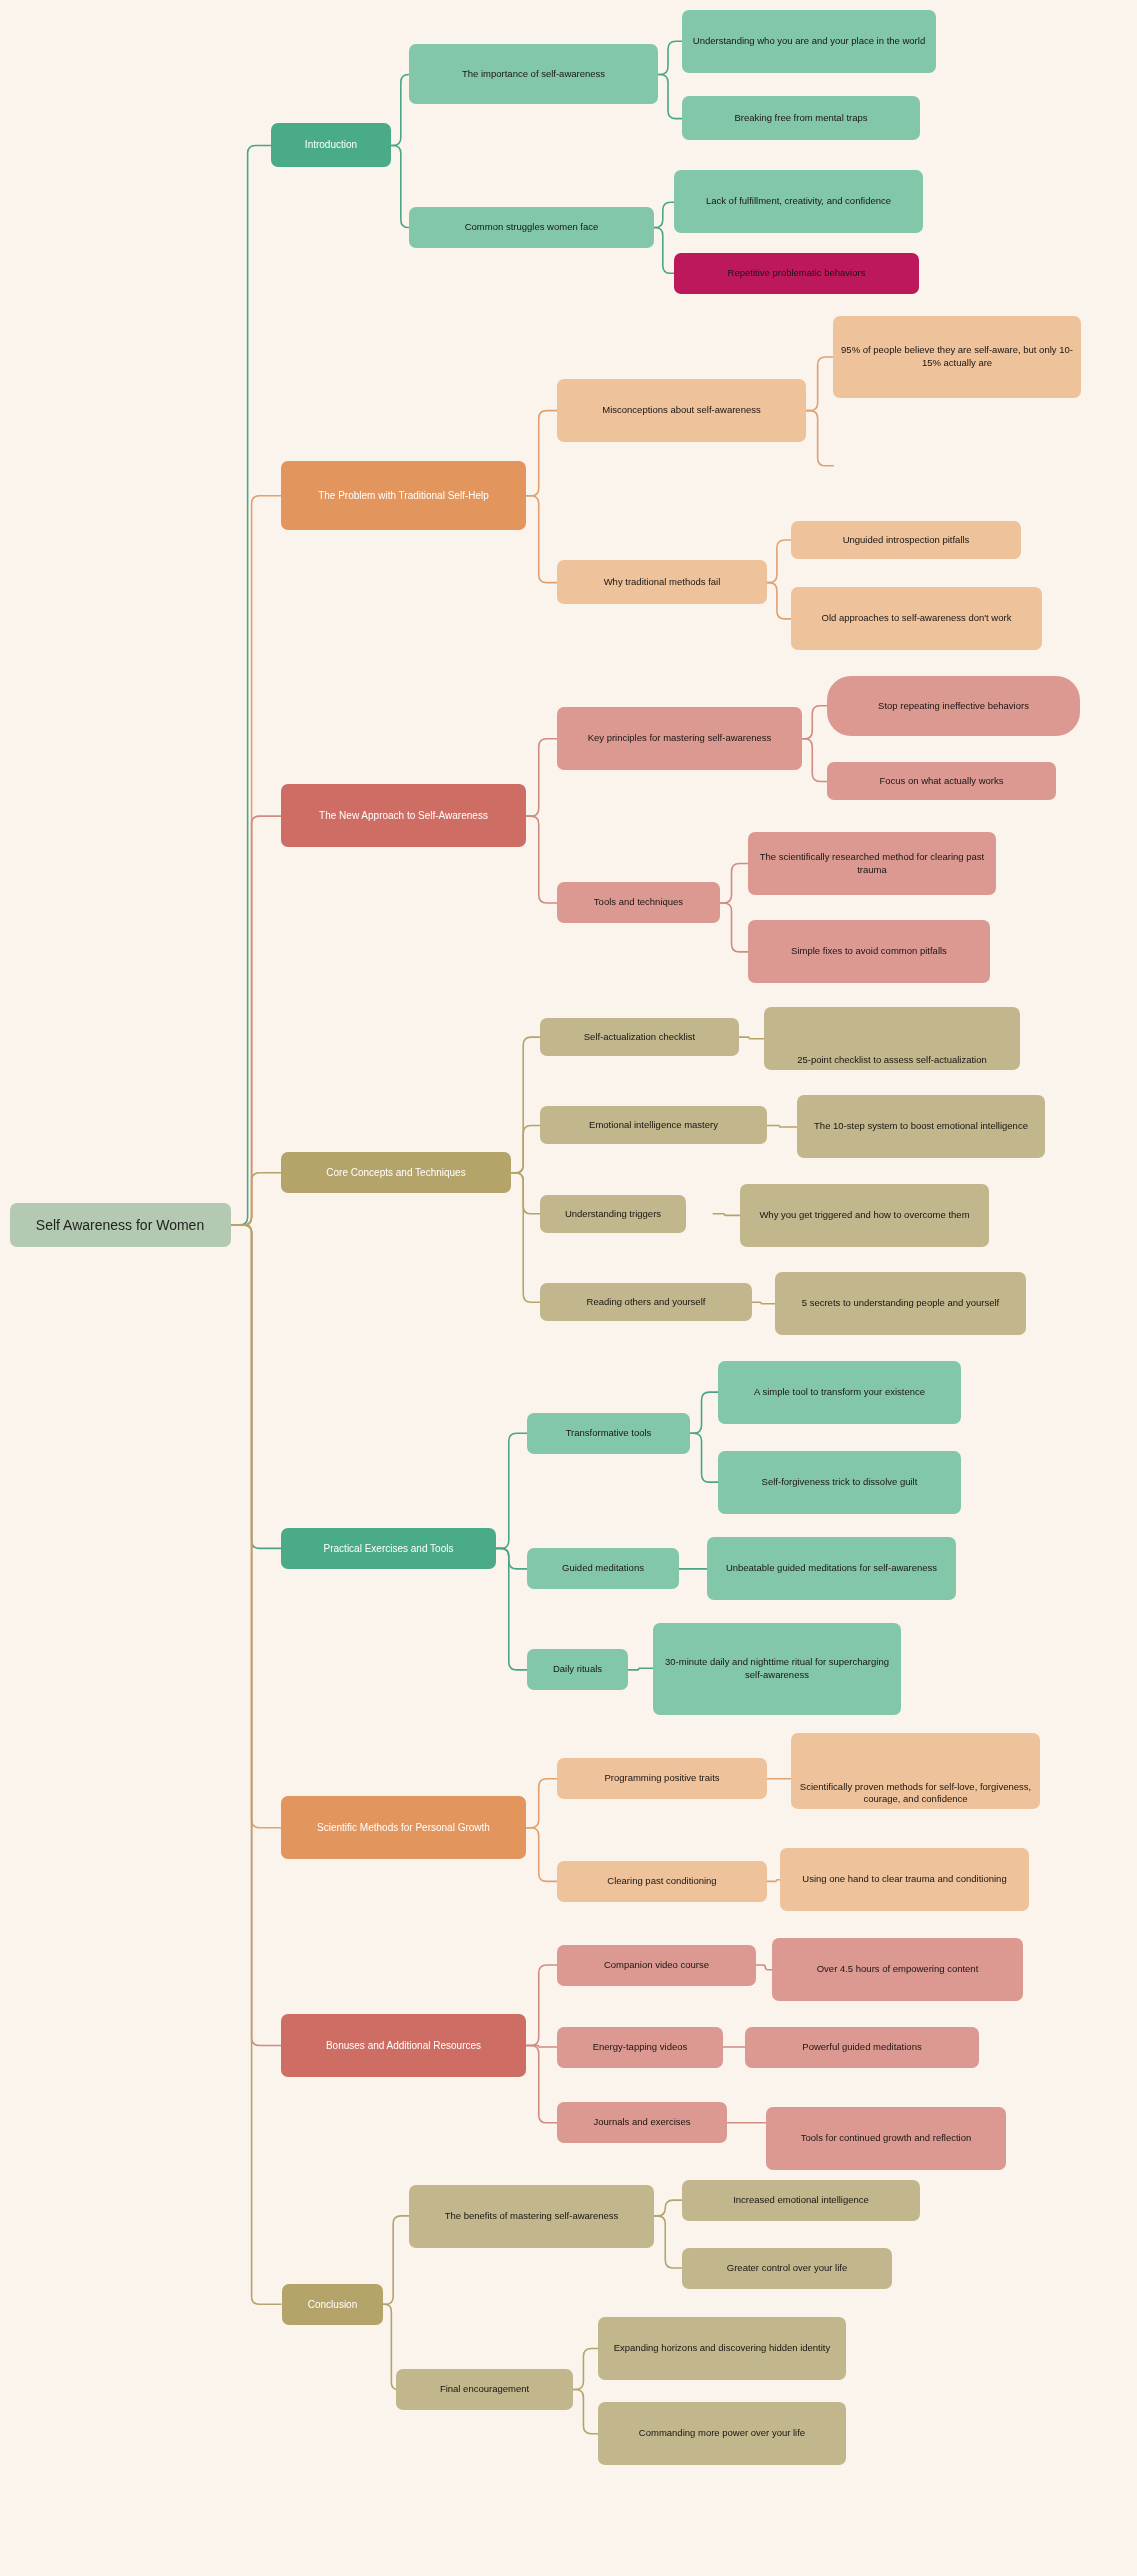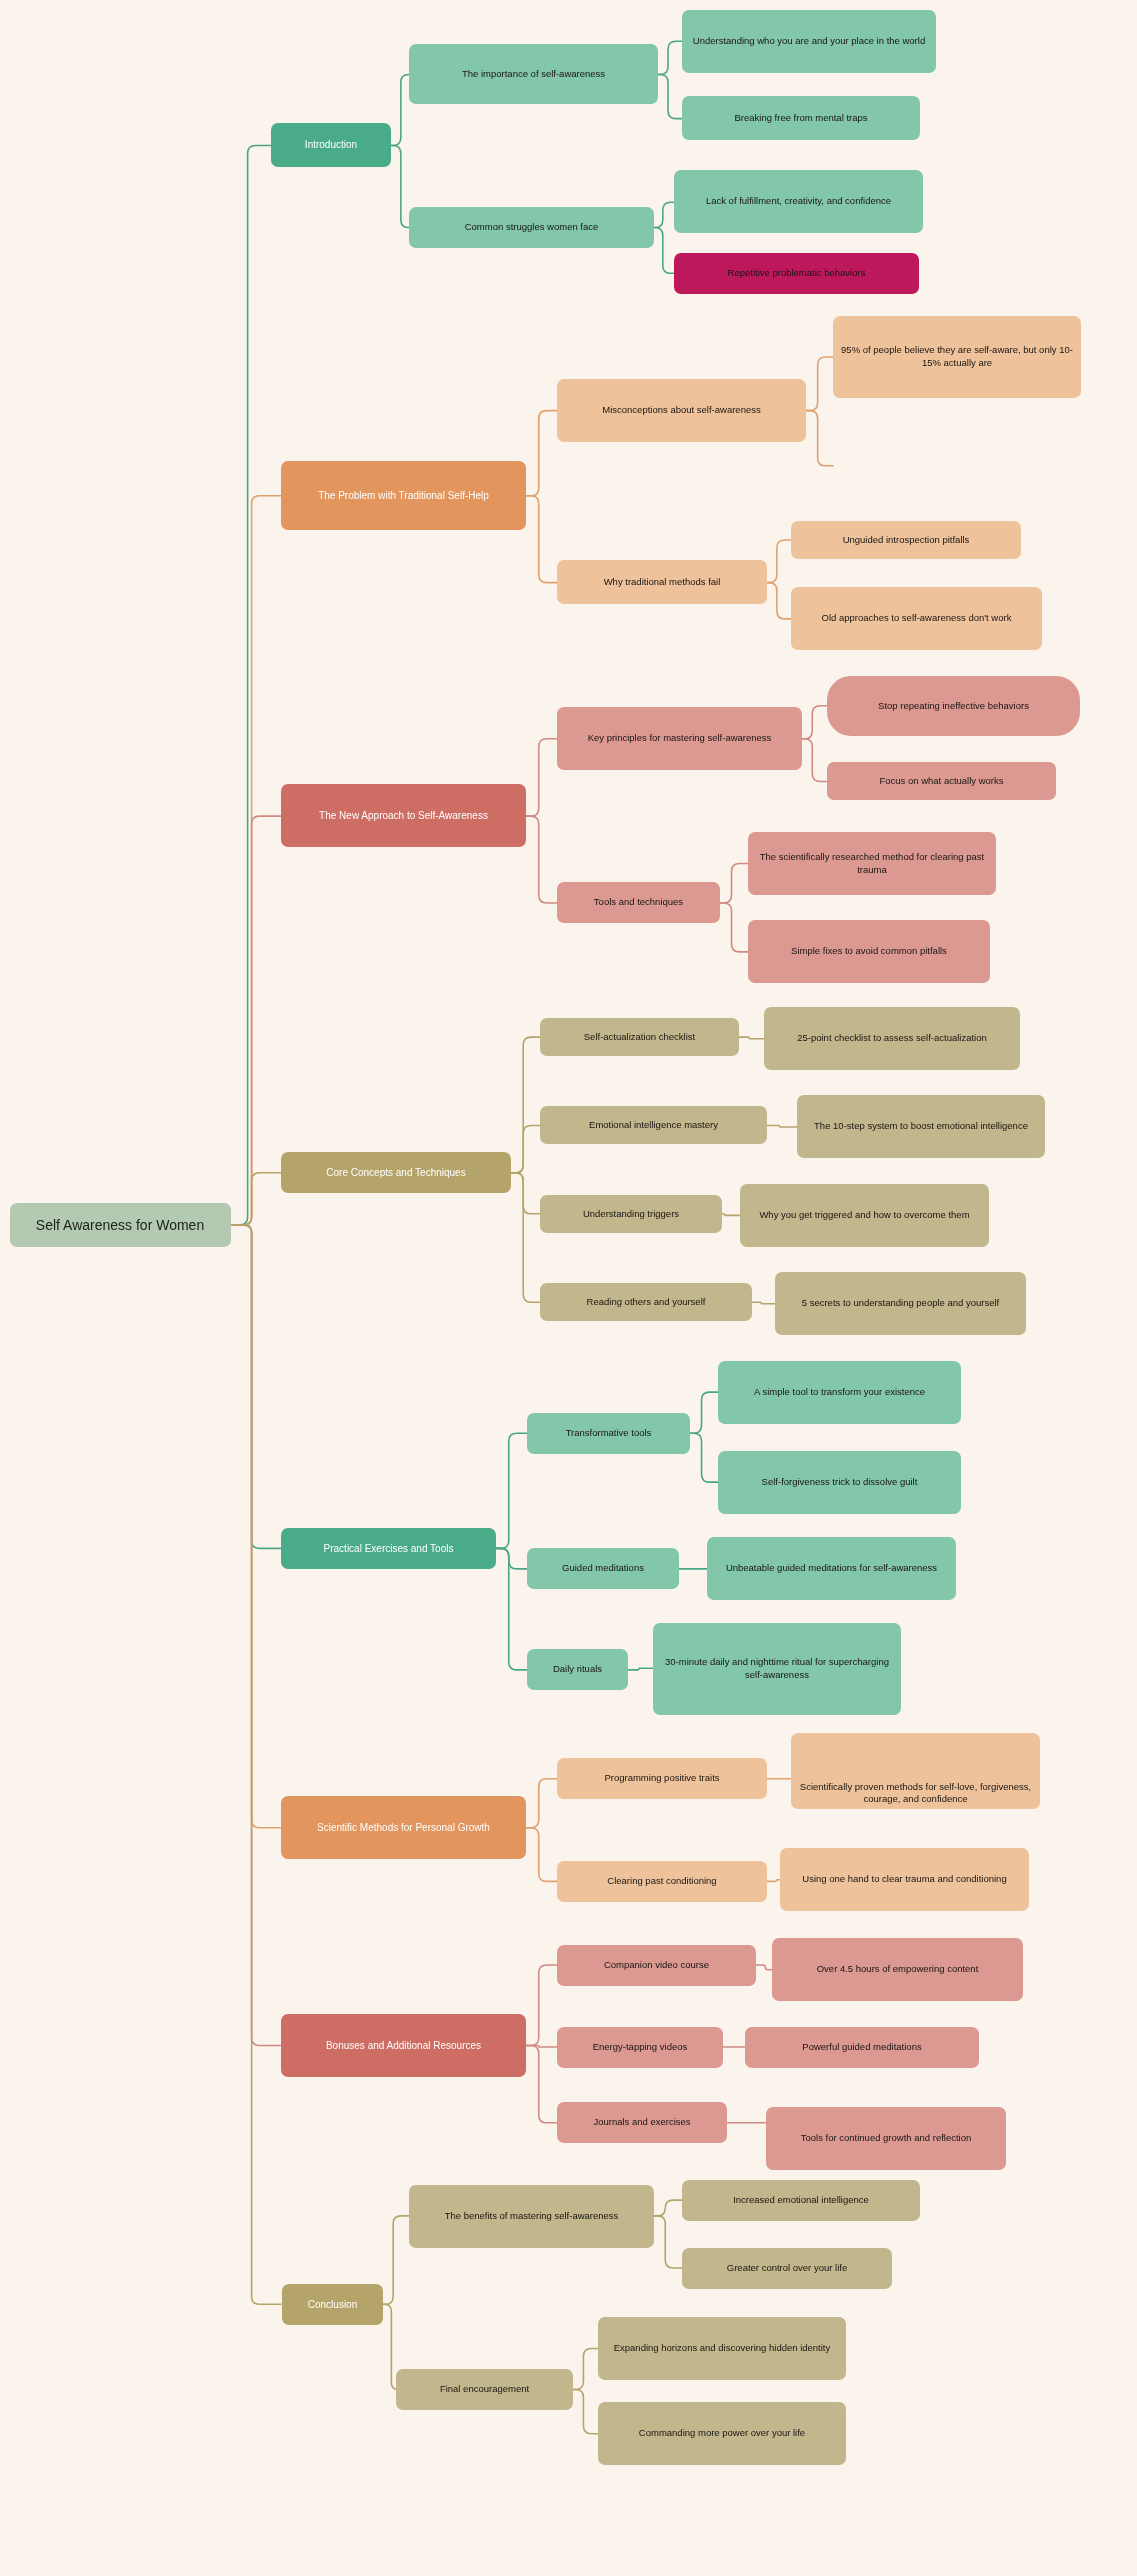--- a/index.html
+++ b/index.html
@@ -170,30 +170,30 @@
     </div>
     <div class="node lvl3" style="left: 748px; top: 920px; width: 242px; height: 63px; background: rgb(220, 153, 146); color: rgb(25, 21, 18);">
       <span class="node-text">Simple fixes to avoid common pitfalls</span>
     </div>
     <div class="node lvl1" style="left: 281px; top: 1152px; width: 230px; height: 41px; background: rgb(181, 164, 106); color: rgb(255, 255, 255);">
       <span class="node-text">Core Concepts and Techniques</span>
     </div>
     <div class="node lvl2" style="left: 540px; top: 1018px; width: 199px; height: 38px; background: rgb(194, 182, 140); color: rgb(25, 21, 18);">
       <span class="node-text">Self-actualization checklist</span>
     </div>
-    <div class="node lvl3" style="left: 764px; top: 1007px; width: 256px; height: 63px; background: rgb(194, 182, 140); color: rgb(25, 21, 18);">
+    <div class="node lvl3" style="left: 764px; top: 1007px; width: 256px; height: 63px; background: rgb(194, 182, 140); color: rgb(25, 21, 18); align-items: flex-end;">
       <span class="node-text">25-point checklist to assess self-actualization</span>
     </div>
     <div class="node lvl2" style="left: 540px; top: 1106px; width: 227px; height: 38px; background: rgb(194, 182, 140); color: rgb(25, 21, 18);">
       <span class="node-text">Emotional intelligence mastery</span>
     </div>
     <div class="node lvl3" style="left: 797px; top: 1095px; width: 248px; height: 63px; background: rgb(194, 182, 140); color: rgb(25, 21, 18);">
       <span class="node-text">The 10-step system to boost emotional intelligence</span>
     </div>
-    <div class="node lvl2" style="left: 540px; top: 1195px; width: 182px; height: 38px; background: rgb(194, 182, 140); color: rgb(25, 21, 18);">
+    <div class="node lvl2" style="left: 540px; top: 1195px; width: 146px; height: 38px; background: rgb(194, 182, 140); color: rgb(25, 21, 18);">
       <span class="node-text">Understanding triggers</span>
     </div>
     <div class="node lvl3" style="left: 740px; top: 1184px; width: 249px; height: 63px; background: rgb(194, 182, 140); color: rgb(25, 21, 18);">
       <span class="node-text">Why you get triggered and how to overcome them</span>
     </div>
     <div class="node lvl2" style="left: 540px; top: 1283px; width: 212px; height: 38px; background: rgb(194, 182, 140); color: rgb(25, 21, 18);">
       <span class="node-text">Reading others and yourself</span>
     </div>
     <div class="node lvl3" style="left: 775px; top: 1272px; width: 251px; height: 63px; background: rgb(194, 182, 140); color: rgb(25, 21, 18);">
       <span class="node-text">5 secrets to understanding people and yourself</span>

